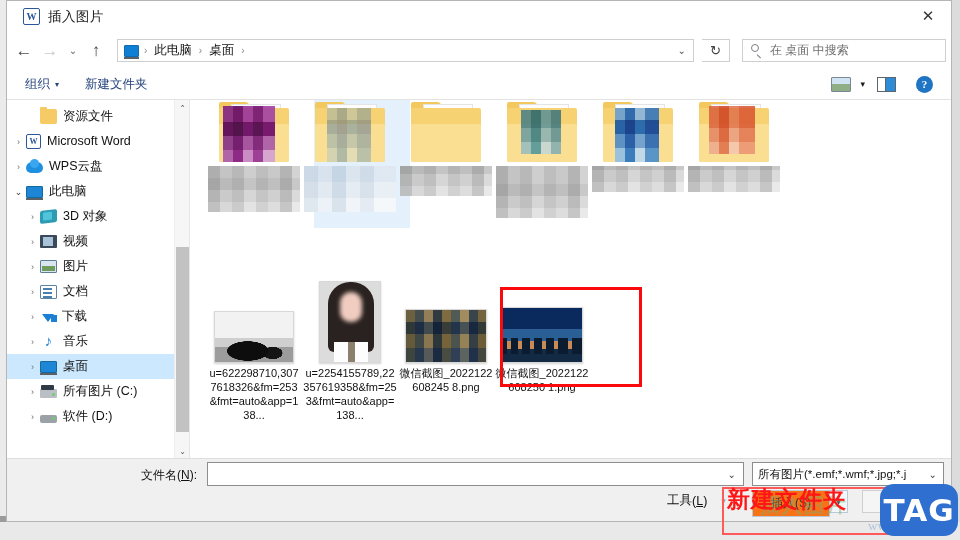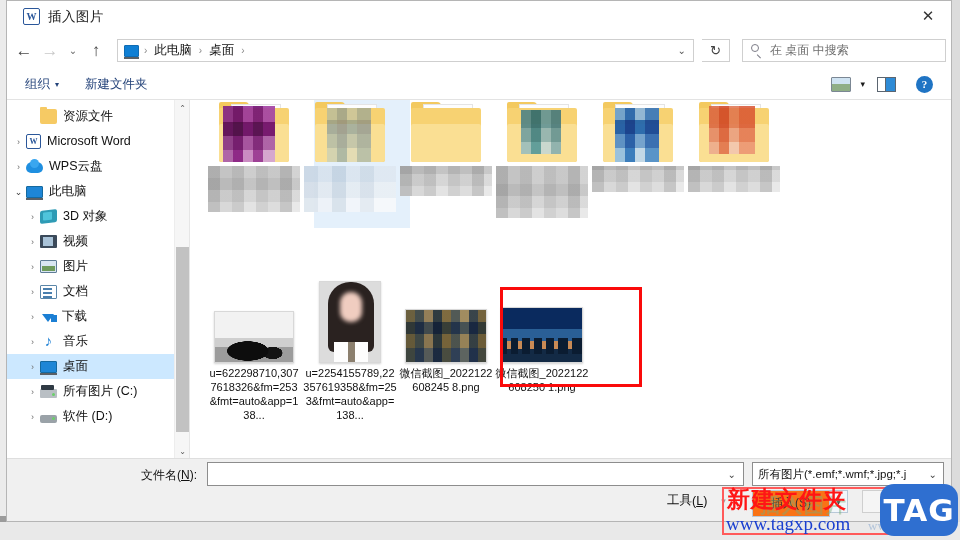--- a/index.html
+++ b/index.html
@@ -804,17 +804,16 @@
       <div class="insert-btn">插入(S)</div>
       <div class="insert-caret">▾</div>
       <div class="cancel-btn">取消</div>
     </div>
 
   </div>
 
   <div class="wm-ghost">插入图片</div>
   <div class="wm-box"></div>
   <div class="wm-cn">新建文件夹</div>
-  <div class="wm-url">www.tagxp.com</div>
   <div class="wm-ghost2">www.x27.com</div>
   <div class="wm-tag">TAG</div>
 
 </div>
 
 </body></html>

